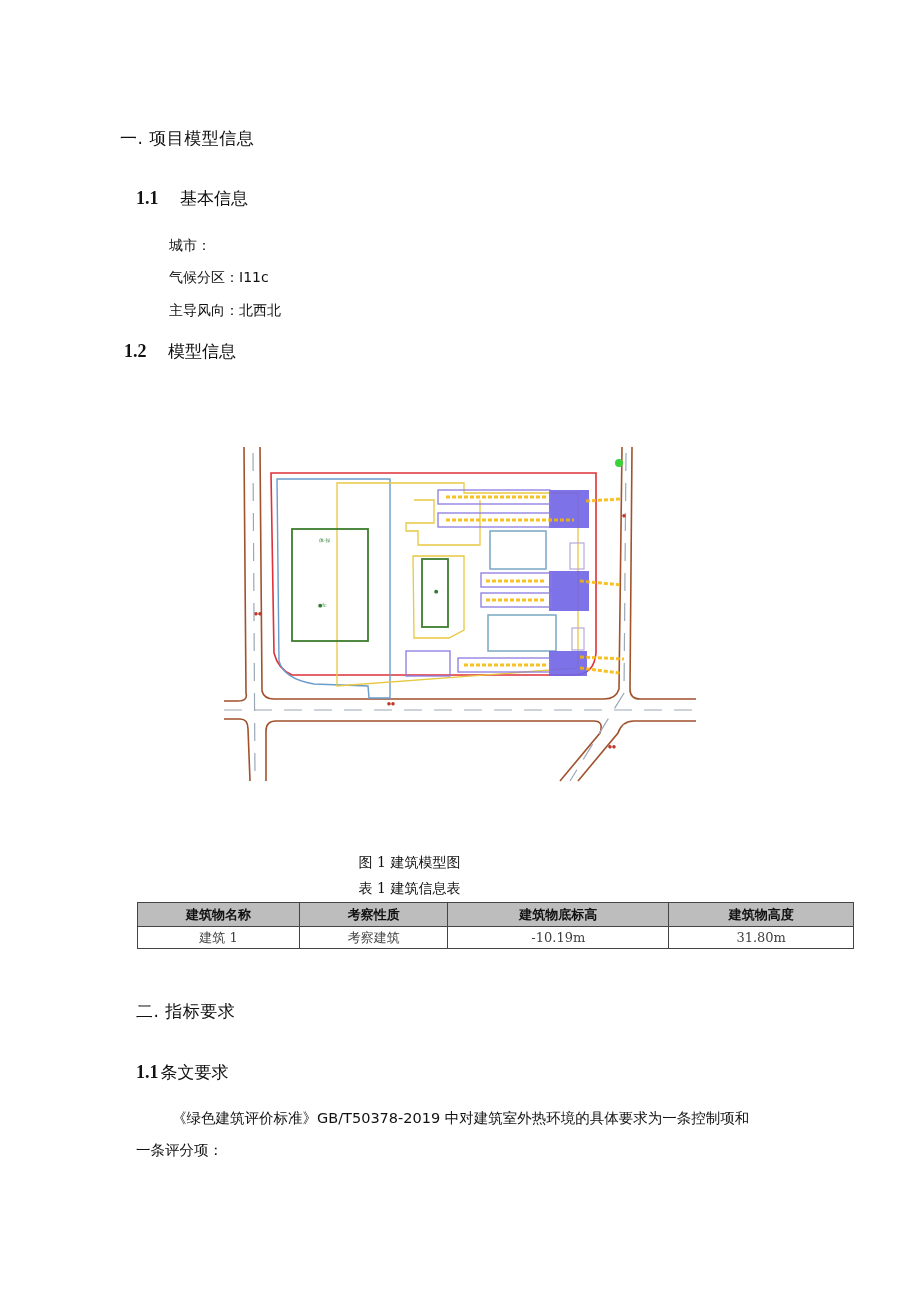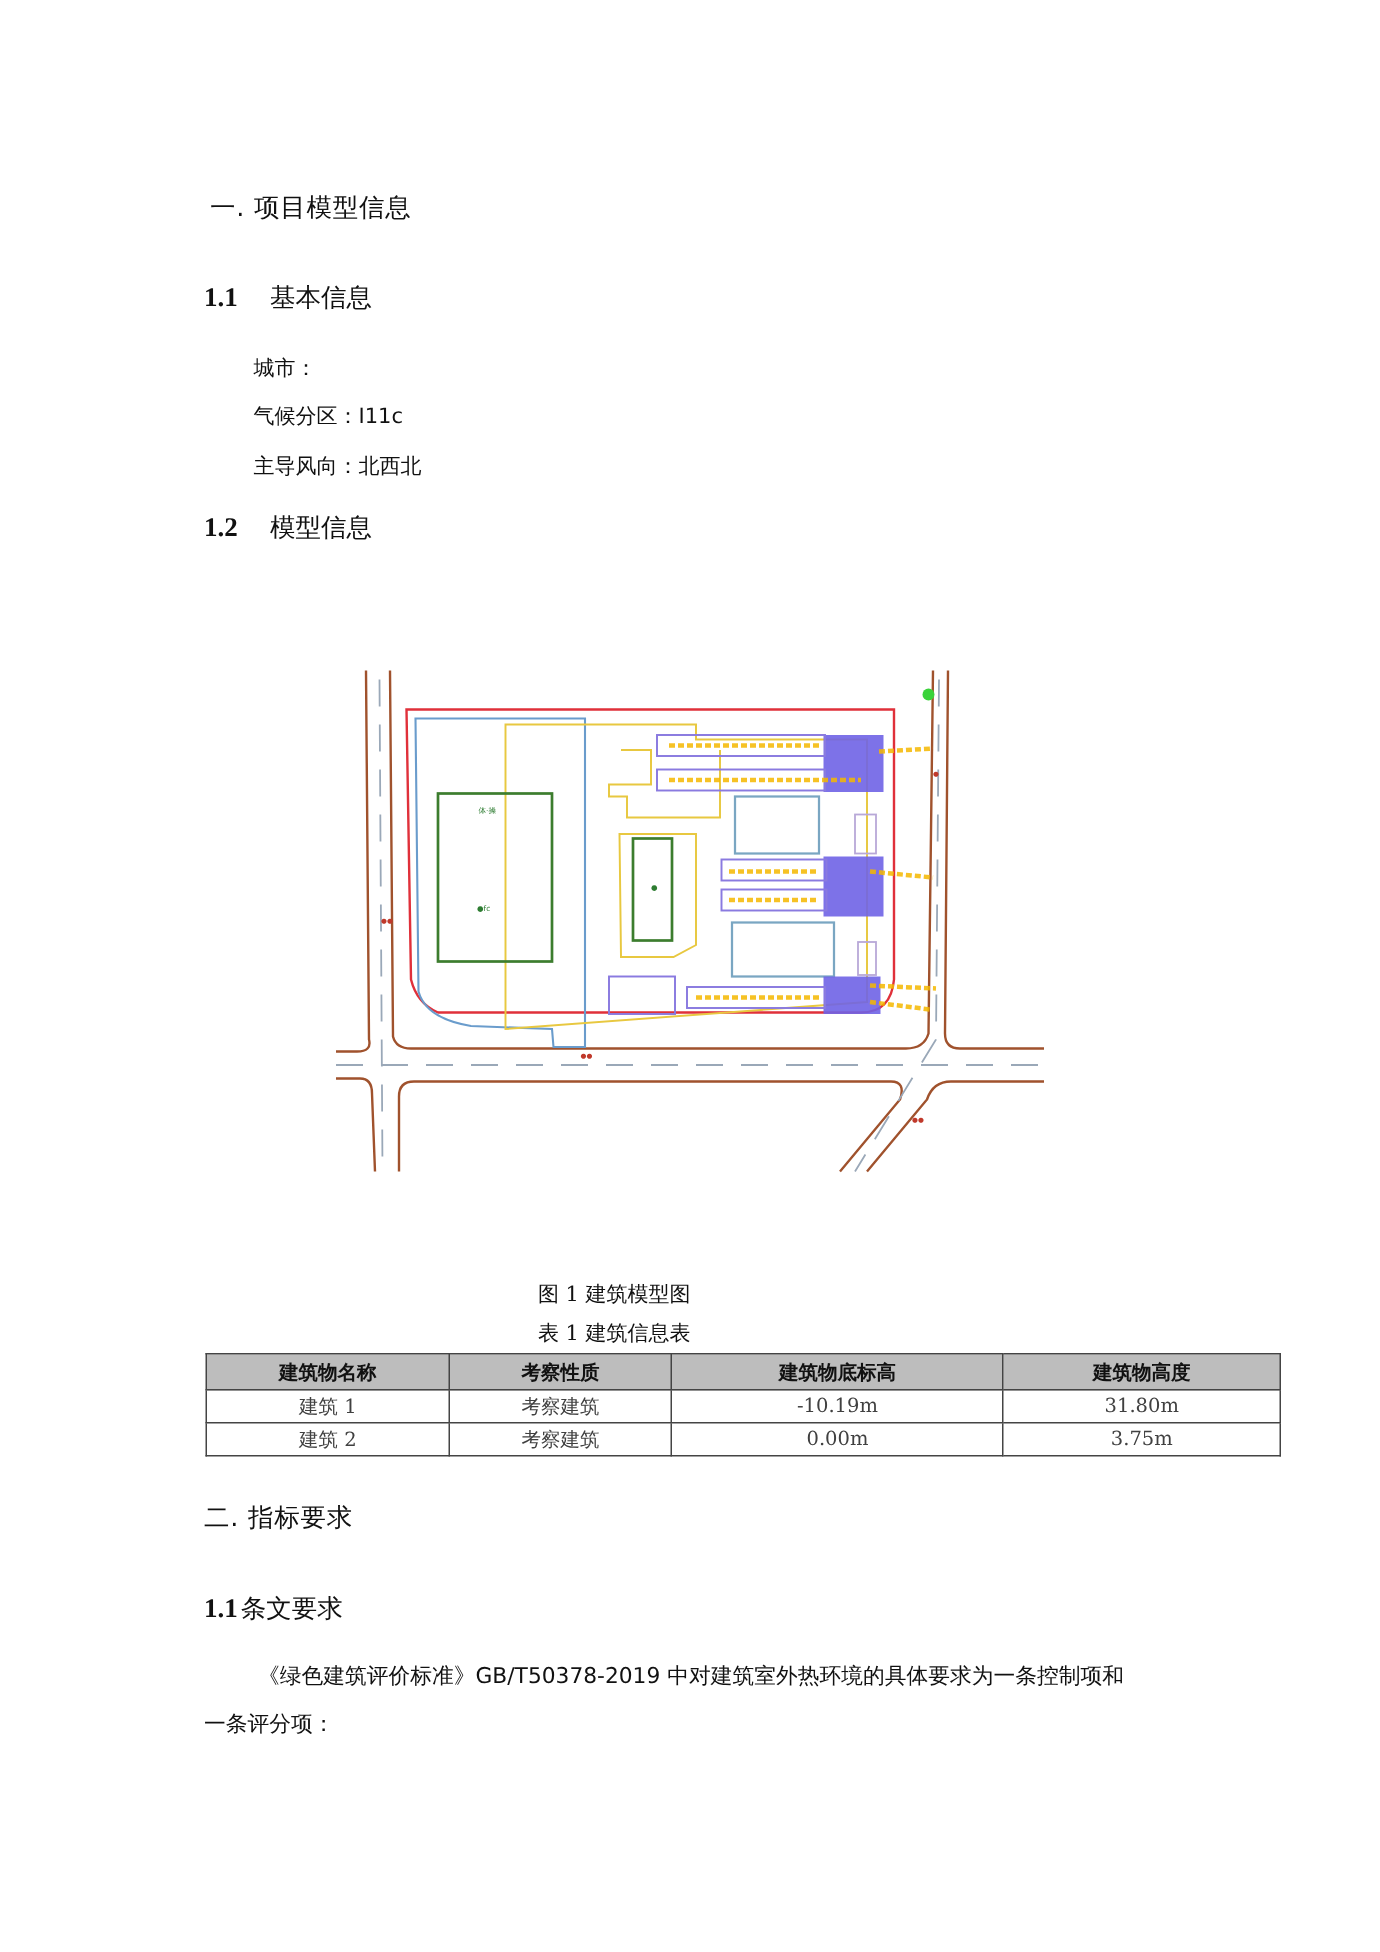--- a/index.html
+++ b/index.html
@@ -18,37 +18,37 @@
                 font-family: "DejaVu Sans", sans-serif; font-size: 13px; }
   table.bt td { height: 21px; padding: 0; text-align: center; border: 1px solid #444;
                 font-family: "DejaVu Serif", "Liberation Serif", serif; font-size: 13px; color: #404040; }
   table.bt td.c1 { width: 161px; }
   .para { font-size: 14.5px; line-height: 32px; width: 650px; }
   .figure { left: 224px; top: 443px; width: 474px; height: 342px; }
 </style>
 </head>
 <body>
 
-<div class="abs h1" style="left:140px; top:127px;">一. 项目模型信息</div>
+<div class="abs h1" style="left:120px; top:127px;">一. 项目模型信息</div>
 
 <div class="abs h2" style="left:136px; top:187px;">
   <span class="num">1.1</span><span>基本信息</span>
 </div>
 
 <div class="abs info" style="left:169px; top:237px;">
   <span>城市：</span><span></span>
 </div>
 <div class="abs info" style="left:169px; top:269px;">
   <span>气候分区：</span><span>I11c</span>
 </div>
 <div class="abs info" style="left:169px; top:302px;">
   <span>主导风向：</span><span>北西北</span>
 </div>
 
-<div class="abs h2" style="left:136px; top:340px;">
+<div class="abs h2" style="left:124px; top:340px;">
   <span class="num">1.2</span><span>模型信息</span>
 </div>
 
 <div class="abs figure">
   <svg width="474" height="342" viewBox="0 0 474 342" xmlns="http://www.w3.org/2000/svg">
 
     <g stroke="#a0522d" stroke-width="1.6" fill="none">
 
       <path d="M20 4 L22 250 Q24 258 14 258 L0 258"></path>
       <path d="M36 4 L38 248 Q40 256 50 256 L380 256 Q392 256 395 246 L398 4"></path>
@@ -136,26 +136,20 @@
       <th>建筑物高度</th>
     </tr>
   </thead>
   <tbody>
     <tr>
       <td class="c1">建筑 1</td>
       <td>考察建筑</td>
       <td>-10.19m</td>
       <td>31.80m</td>
     </tr>
-    <tr>
-      <td class="c1">建筑 2</td>
-      <td>考察建筑</td>
-      <td>0.00m</td>
-      <td>3.75m</td>
-    </tr>
   </tbody>
 </table>
 
 <div class="abs h1" style="left:136px; top:1000px;">二. 指标要求</div>
 
 <div class="abs h2 h2b" style="left:136px; top:1061px;">
   <span class="num">1.1</span><span>条文要求</span>
 </div>
 
 <div class="abs para" style="left:136px; top:1102px; text-indent:36px; width:660px; white-space:nowrap;">《绿色建筑评价标准》GB/T50378-2019 中对建筑室外热环境的具体要求为一条控制项和</div>

